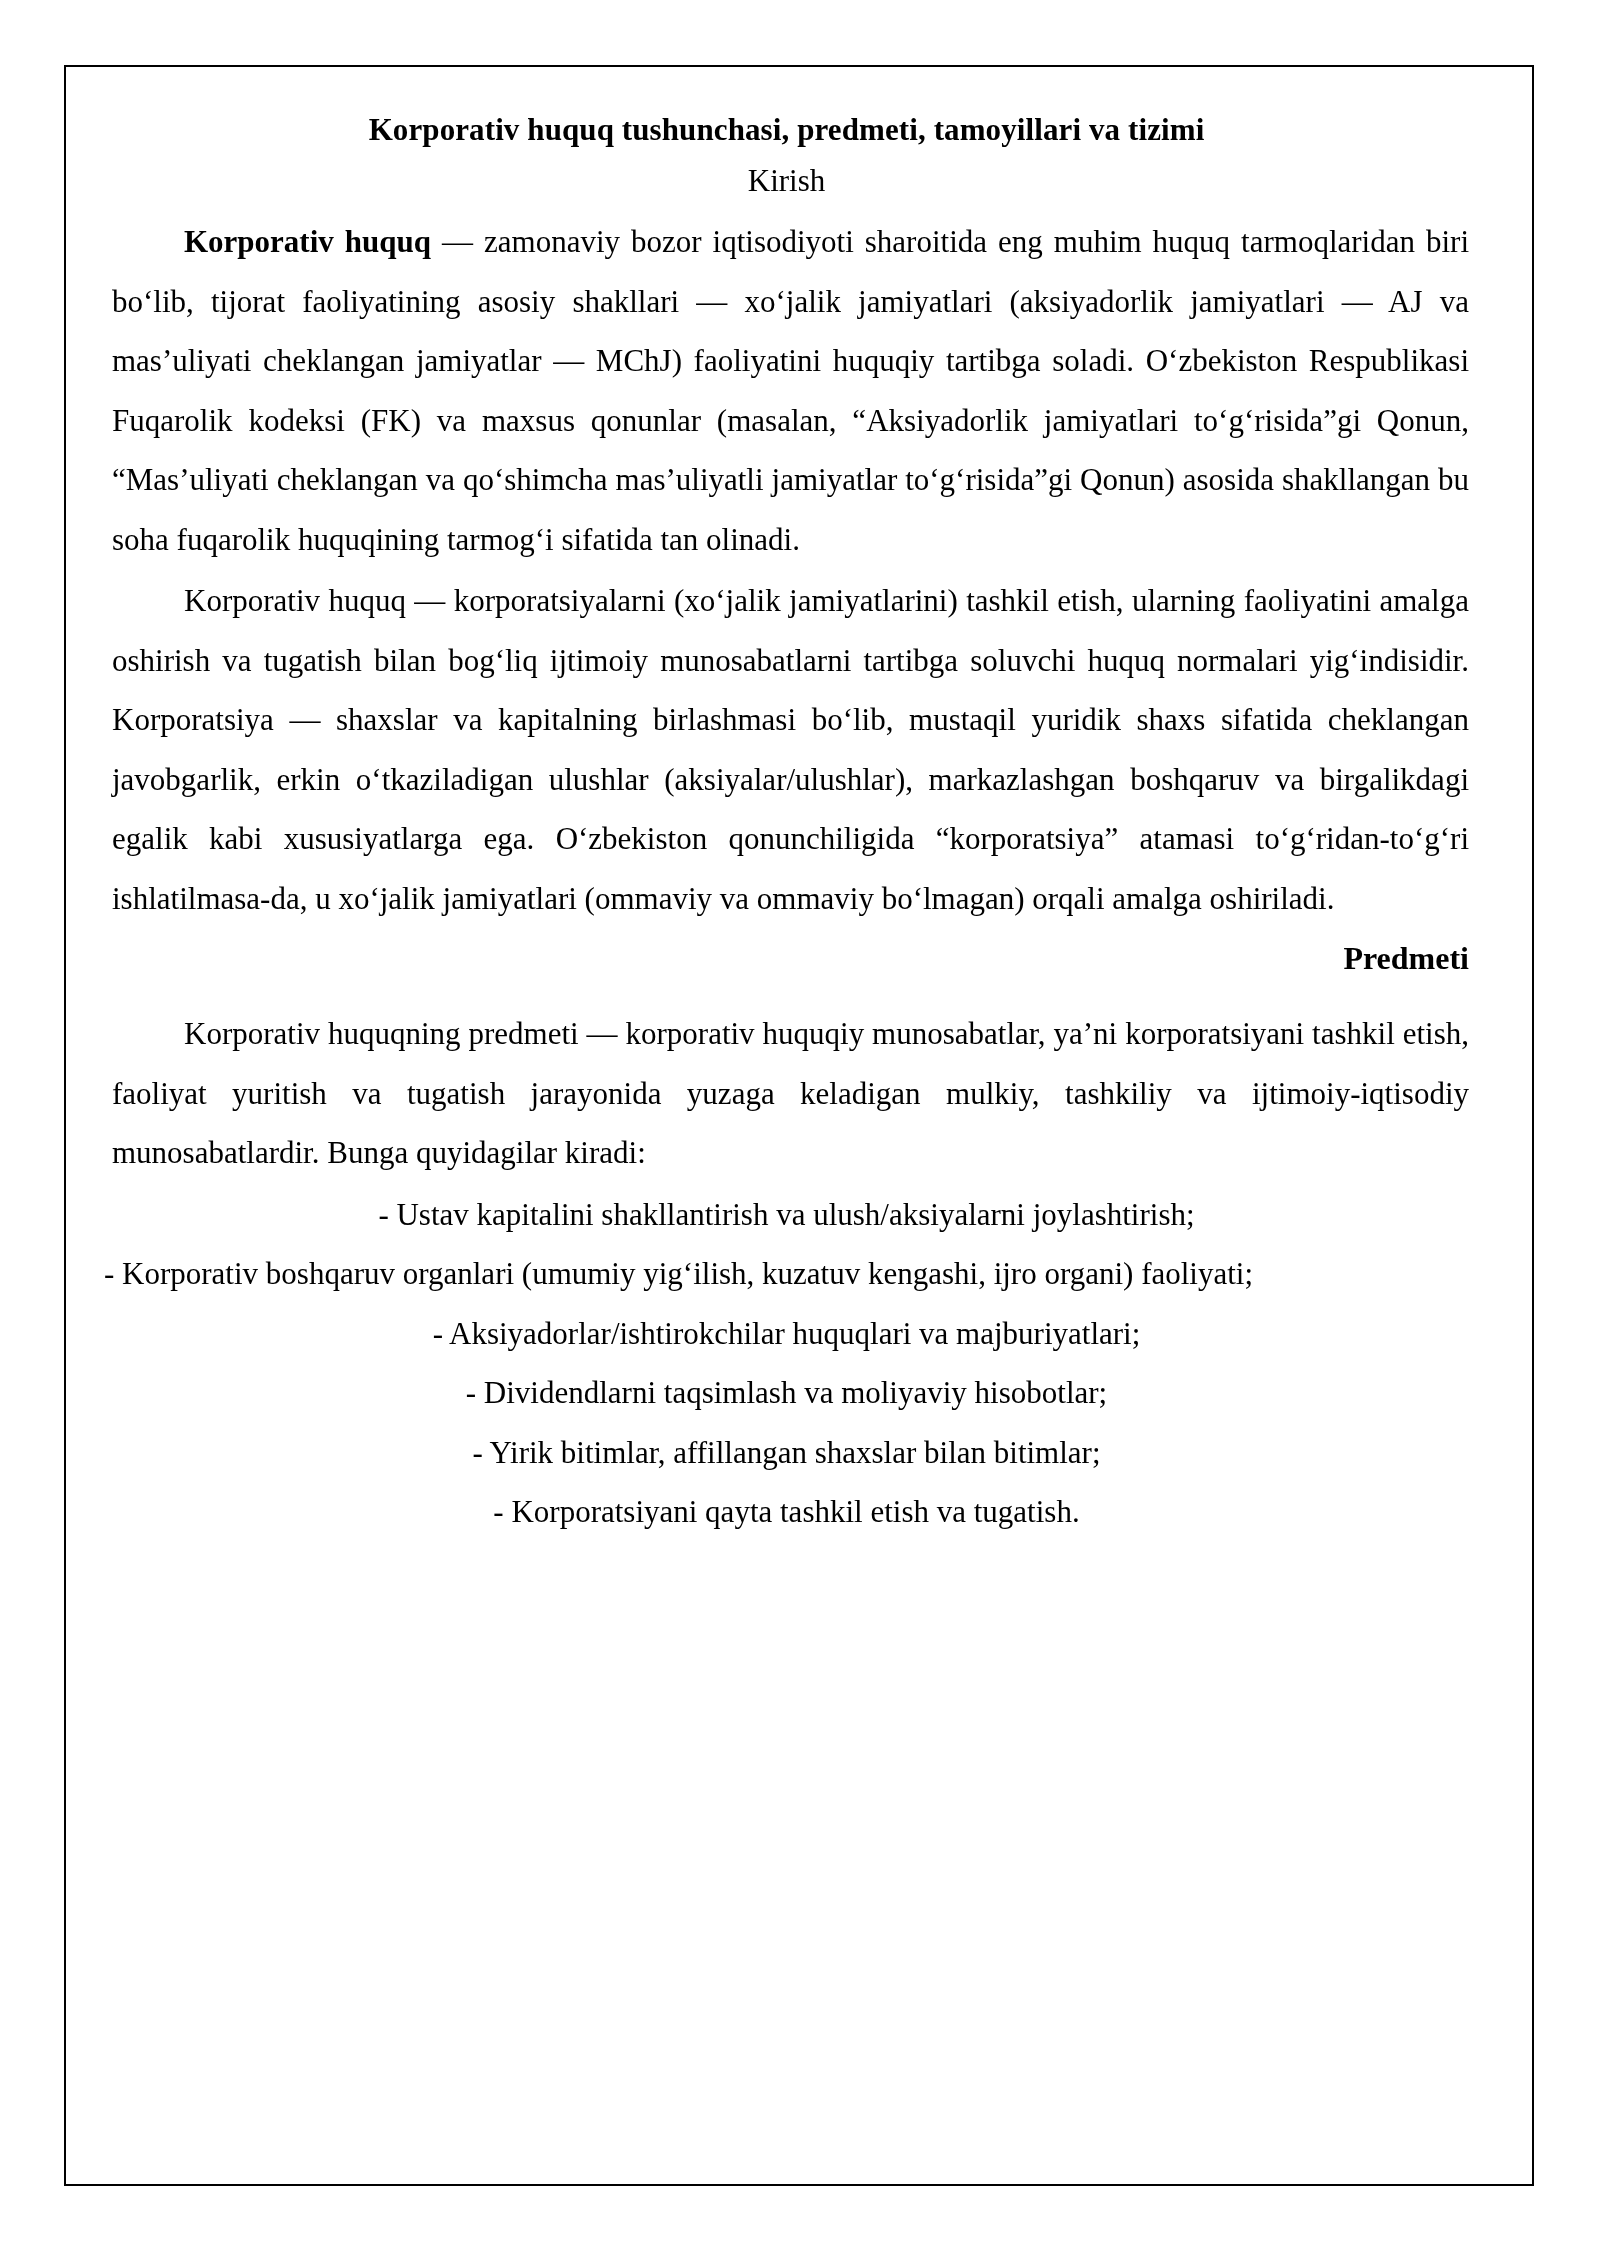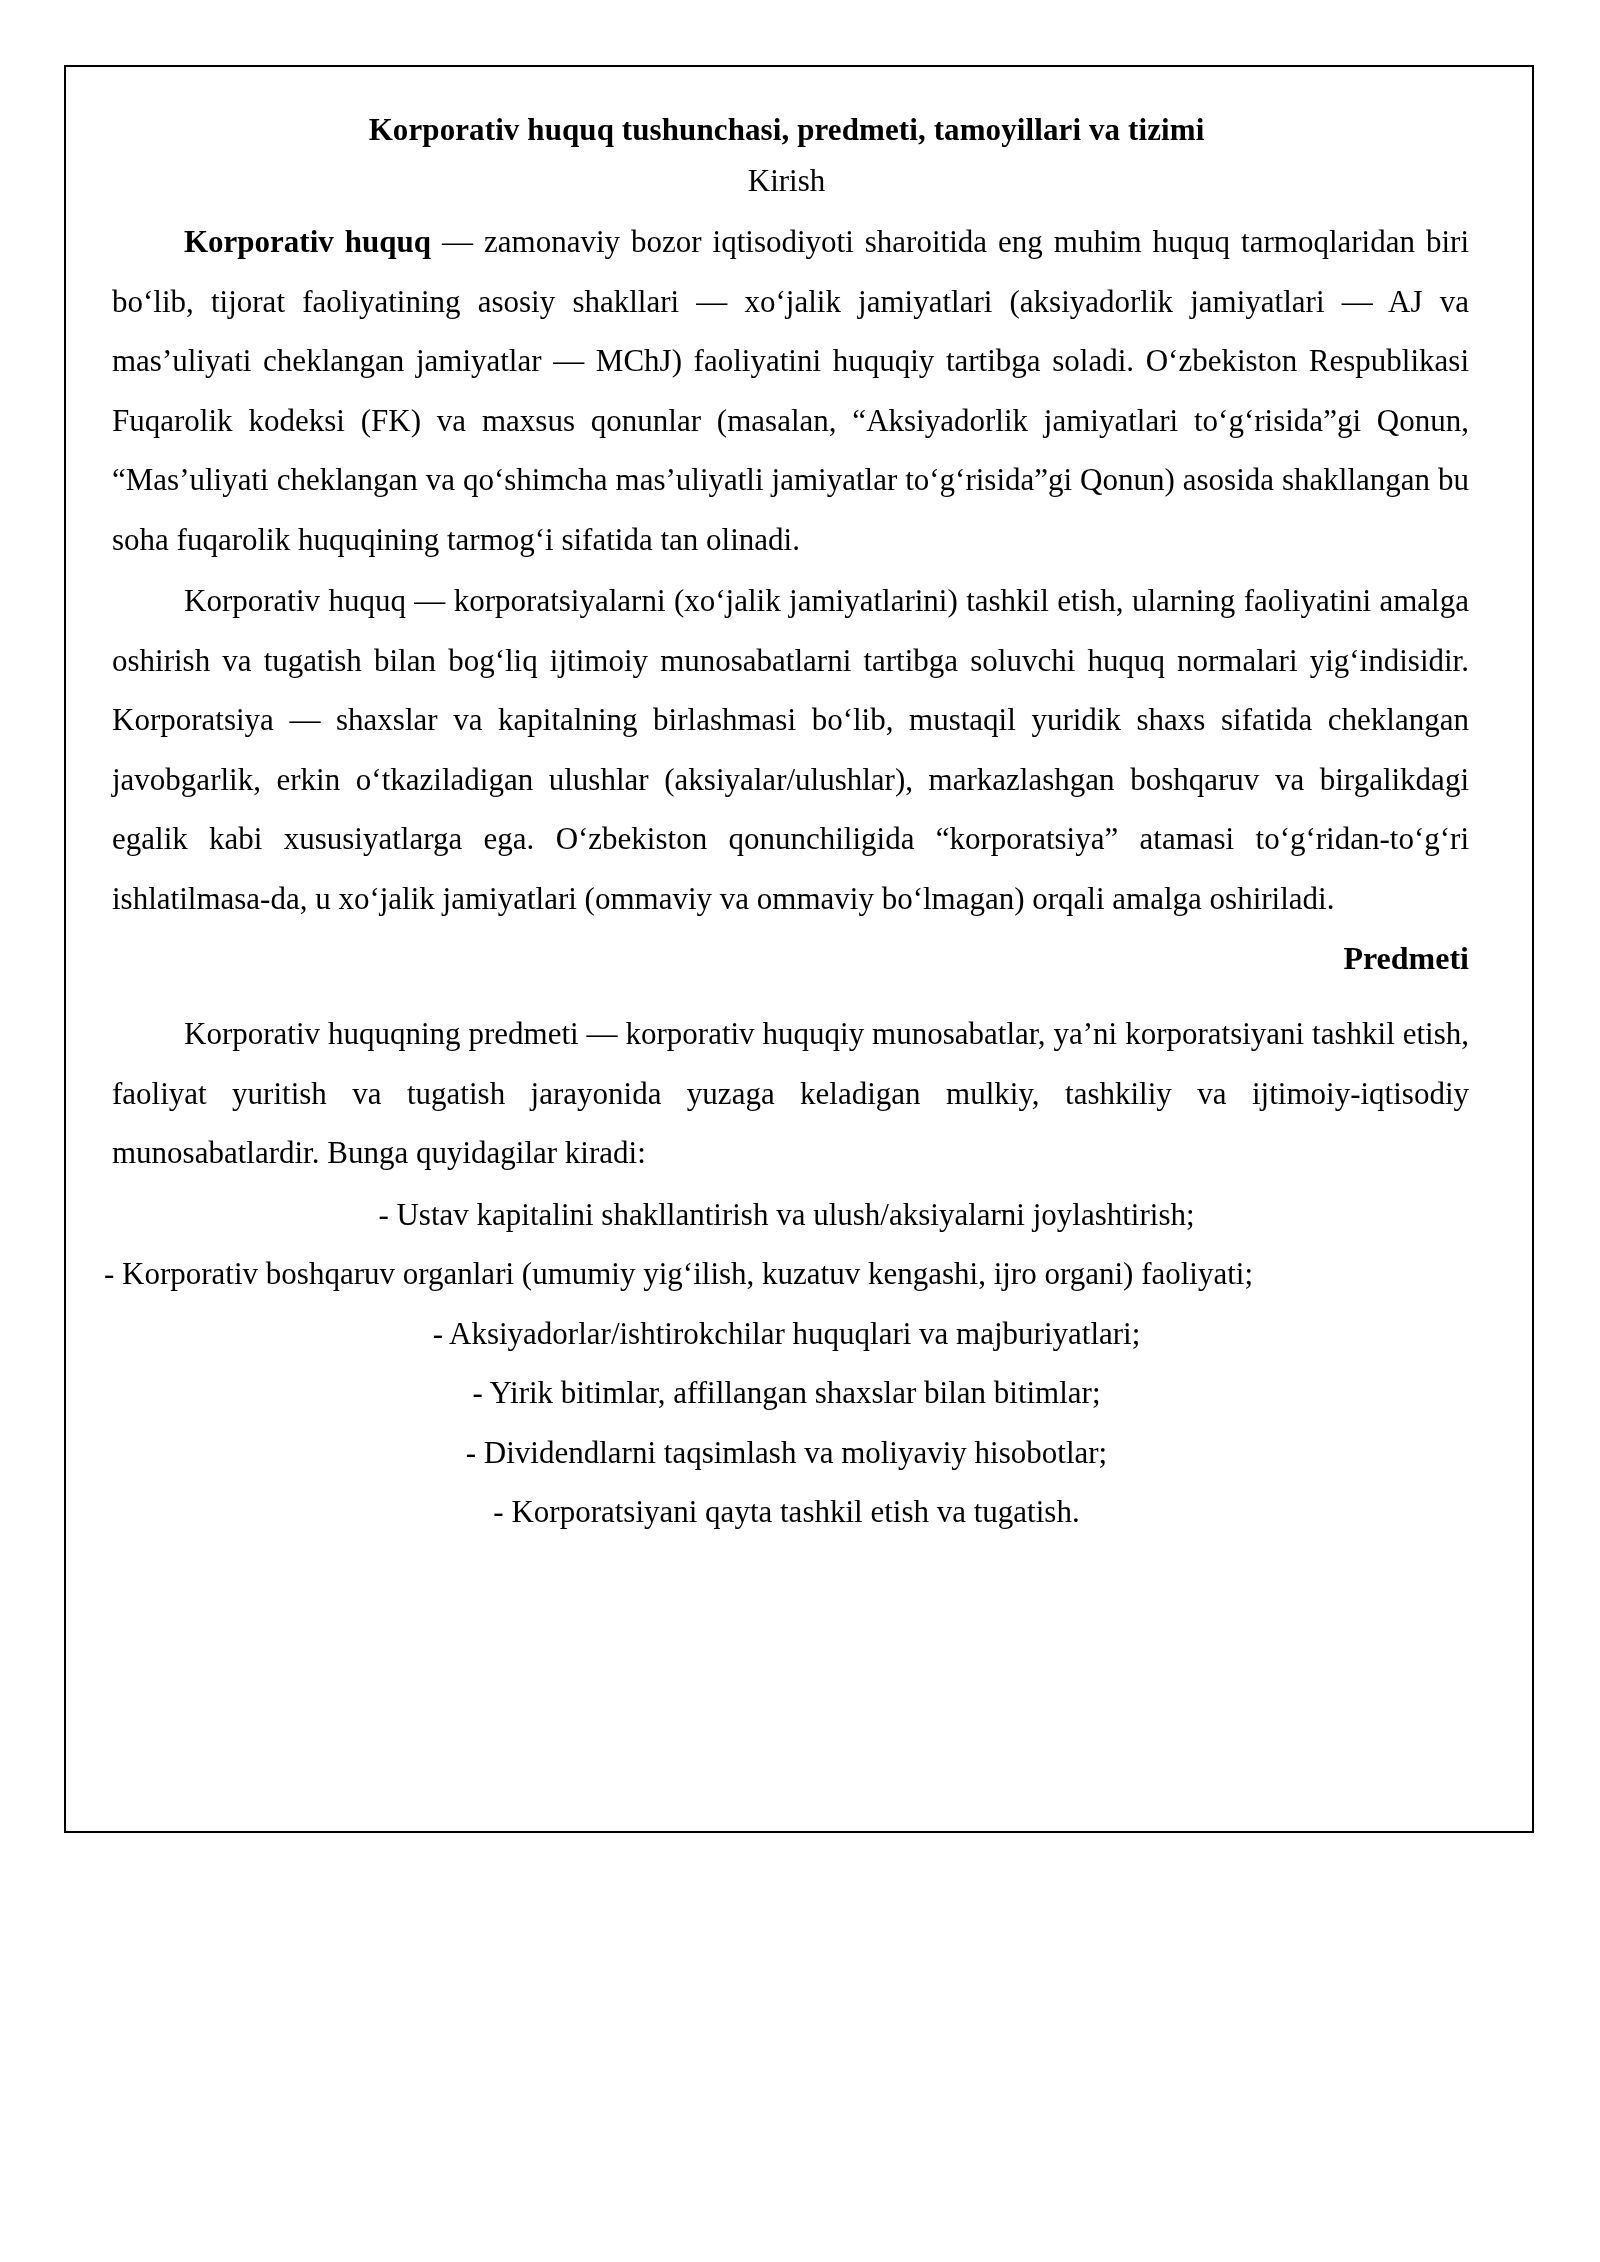--- a/index.html
+++ b/index.html
@@ -13,21 +13,21 @@
     font-family: "Liberation Serif", "DejaVu Serif", serif;
     color: #000000;
     -webkit-font-smoothing: antialiased;
   }
 
   #page {
     position: absolute;
     left: 64px;
     top: 65px;
     width: 1470px;
-    height: 1768px;
+    height: 2121px;
     border: 2px solid #000000;
     box-sizing: border-box;
     background: #ffffff;
   }
 
   #content {
     position: absolute;
     left: 38px;
     top: 40px;
     width: 1365px;
@@ -109,20 +109,20 @@
     <h2 class="section-heading-left">Predmeti</h2>
 
     <p class="body">Korporativ huquqning predmeti — korporativ huquqiy munosabatlar, ya’ni korporatsiyani tashkil etish, faoliyat yuritish va tugatish jarayonida yuzaga keladigan mulkiy, tashkiliy va ijtimoiy-iqtisodiy munosabatlardir. Bunga quyidagilar kiradi:</p>
 
     <div class="bullet-line last-of-block">- Ustav kapitalini shakllantirish va ulush/aksiyalarni joylashtirish;</div>
 
     <div class="bullet-line">- Korporativ boshqaruv organlari (umumiy yig‘ilish, kuzatuv kengashi, ijro organi) faoliyati;</div>
 
     <div class="bullet-line last-of-block">- Aksiyadorlar/ishtirokchilar huquqlari va majburiyatlari;</div>
 
+    <div class="bullet-line last-of-block">- Dividendlarni taqsimlash va moliyaviy hisobotlar;</div>
+
     <div class="bullet-line last-of-block">- Yirik bitimlar, affillangan shaxslar bilan bitimlar;</div>
-
-    <div class="bullet-line last-of-block">- Dividendlarni taqsimlash va moliyaviy hisobotlar;</div>
 
     <div class="bullet-line last-of-block">- Korporatsiyani qayta tashkil etish va tugatish.</div>
 
   </div>
 </div>
 
 </body></html>

